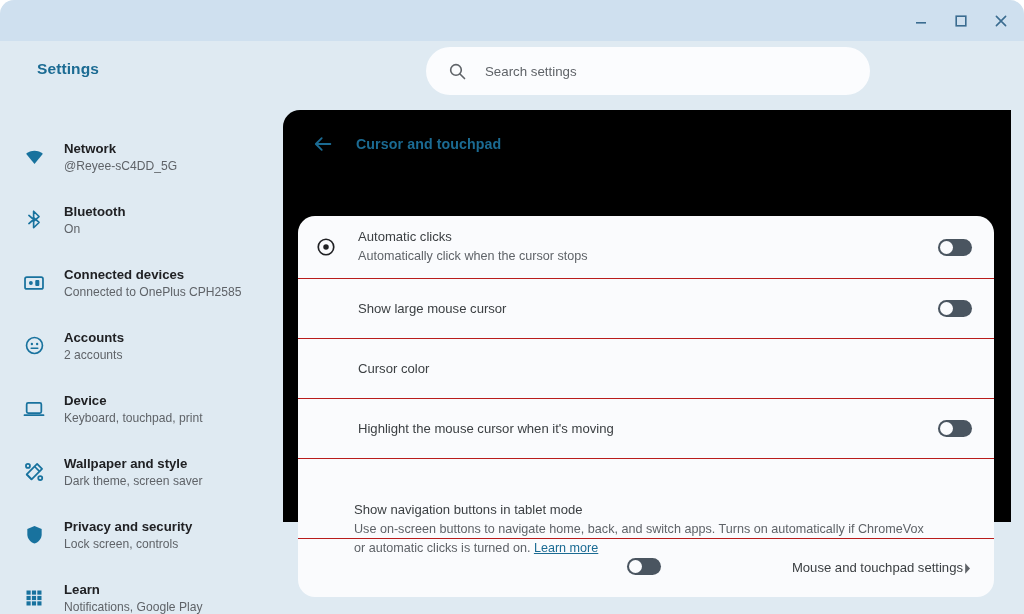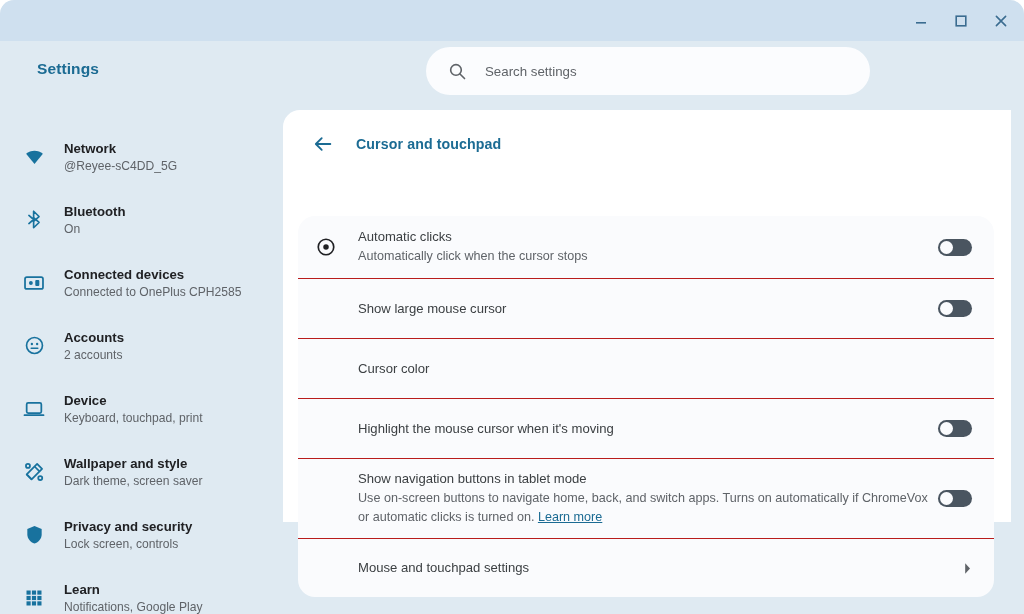--- a/index.html
+++ b/index.html
@@ -126,21 +126,21 @@
     color: #5f6368;
     line-height: 14px;
   }
 
   
   #panel {
     position: absolute;
     left: 283px; top: 69px;
     width: 728px;
     height: 412px;
-    background: #ffffff;
+    background: #000000;
     border-top-left-radius: 17px;
   }
 
   #page-head {
     position: absolute;
     left: 0; top: 0;
     height: 68px;
     display: flex;
     align-items: center;
     padding-left: 29px;
@@ -197,22 +197,22 @@
   }
   .row-sub a {
     color: #1b6b93;
     text-decoration: underline;
   }
 
   .r-autoclick { height: 63px; }
   .r-large     { height: 60px; }
   .r-color     { height: 60px; }
   .r-highlight { height: 60px; }
-  .r-nav       { height: 80px; }
-  .r-mouse     { height: 58px; }
+  .r-nav       { height: 80px; flex-direction: column; }
+  .r-mouse     { height: 58px; text-align: right; }
 
   
   .toggle {
     width: 34px; height: 17px;
     background: #4a5560;
     border-radius: 9px;
     position: relative;
     cursor: default;
   }
   .toggle .knob {

